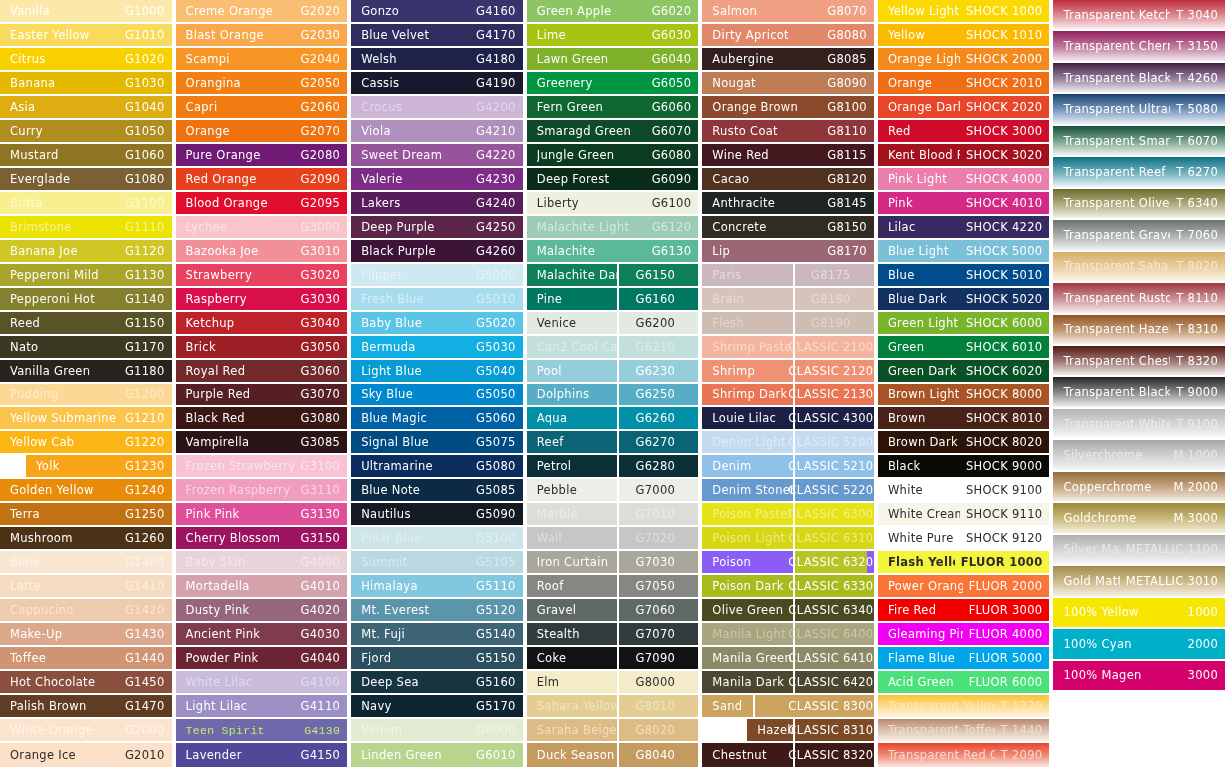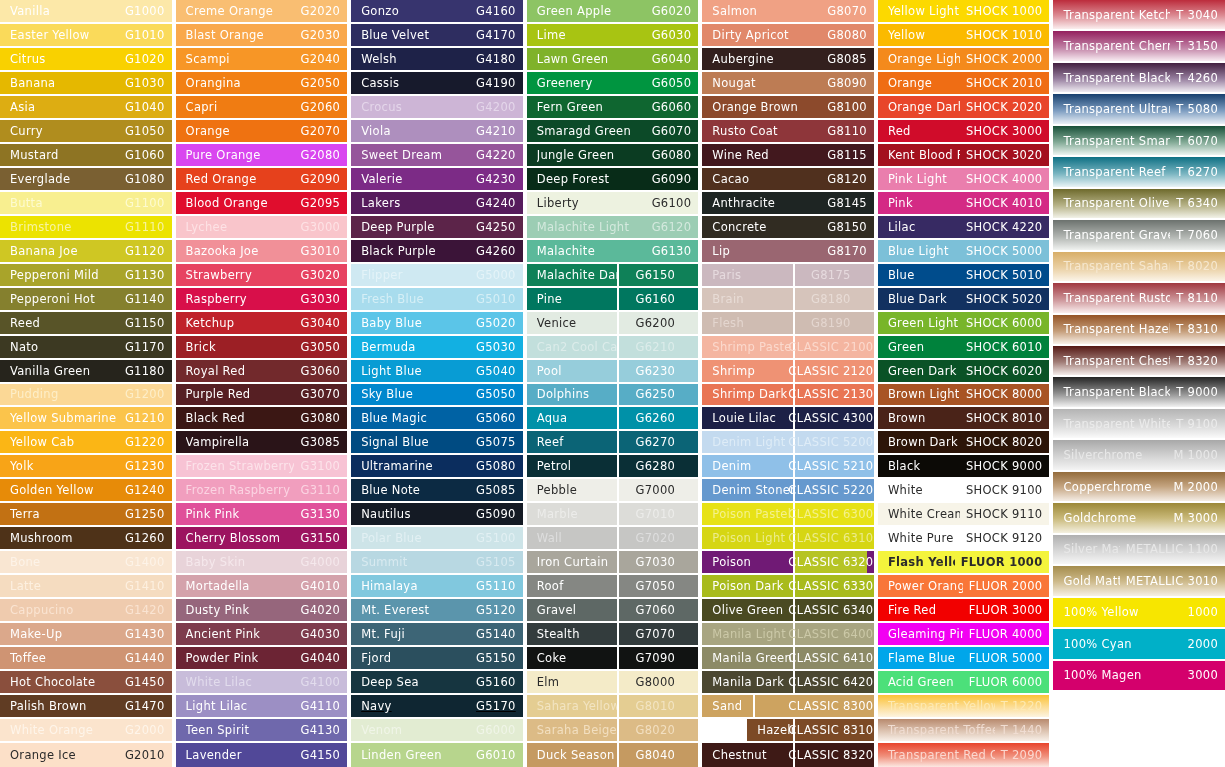--- a/index.html
+++ b/index.html
@@ -178,21 +178,21 @@
           <span class="swatch-name">Yellow Submarine</span>
           <span class="swatch-code">G1210</span>
         </div>
       </div>
       <div class="swatch-row" style="background: rgb(255, 255, 255); flex-basis: 3.125%;">
         <div class="swatch-main" style="background: rgb(251, 182, 21); color: rgb(255, 255, 255);">
           <span class="swatch-name">Yellow Cab</span>
           <span class="swatch-code">G1220</span>
         </div>
       </div>
-      <div class="swatch-row" style="background: rgb(255, 255, 255); flex-basis: 3.125%;">
+      <div class="swatch-row" style="background: rgb(255, 255, 255); flex-basis: 3.125%; padding-left: 26px;">
         <div class="swatch-main" style="background: rgb(248, 164, 23); color: rgb(255, 255, 255);">
           <span class="swatch-name">Yolk</span>
           <span class="swatch-code">G1230</span>
         </div>
       </div>
       <div class="swatch-row" style="background: rgb(255, 255, 255); flex-basis: 3.125%;">
         <div class="swatch-main" style="background: rgb(231, 139, 8); color: rgb(255, 255, 255);">
           <span class="swatch-name">Golden Yellow</span>
           <span class="swatch-code">G1240</span>
         </div>
@@ -296,21 +296,21 @@
           <span class="swatch-code">G2060</span>
         </div>
       </div>
       <div class="swatch-row" style="background: rgb(255, 255, 255); flex-basis: 3.125%;">
         <div class="swatch-main" style="background: rgb(239, 114, 17); color: rgb(255, 255, 255);">
           <span class="swatch-name">Orange</span>
           <span class="swatch-code">G2070</span>
         </div>
       </div>
       <div class="swatch-row" style="background: rgb(255, 255, 255); flex-basis: 3.125%;">
-        <div class="swatch-main" style="background: #d946ef; color: rgb(255, 255, 255); align-items: center;">
+        <div class="swatch-main" style="background: #701a75; color: rgb(255, 255, 255); align-items: center;">
           <span class="swatch-name">Pure Orange</span>
           <span class="swatch-code">G2080</span>
         </div>
       </div>
       <div class="swatch-row" style="background: rgb(255, 255, 255); flex-basis: 3.125%;">
         <div class="swatch-main" style="background: rgb(230, 65, 28); color: rgb(255, 255, 255);">
           <span class="swatch-name">Red Orange</span>
           <span class="swatch-code">G2090</span>
         </div>
       </div>
@@ -440,21 +440,21 @@
           <span class="swatch-code">G4100</span>
         </div>
       </div>
       <div class="swatch-row" style="background: rgb(255, 255, 255); flex-basis: 3.125%;">
         <div class="swatch-main" style="background: rgb(156, 143, 196); color: rgb(255, 255, 255);">
           <span class="swatch-name">Light Lilac</span>
           <span class="swatch-code">G4110</span>
         </div>
       </div>
       <div class="swatch-row" style="background: rgb(255, 255, 255); flex-basis: 3.125%;">
-        <div class="swatch-main" style="background: rgb(111, 104, 172); color: #ffffff;">
+        <div class="swatch-main" style="background: rgb(111, 104, 172); color: #bef264; font-family: Liberation Mono, monospace;">
           <span class="swatch-name">Teen Spirit</span>
           <span class="swatch-code">G4130</span>
         </div>
       </div>
       <div class="swatch-row" style="background: rgb(255, 255, 255); flex-basis: 3.125%;">
         <div class="swatch-main" style="background: rgb(81, 72, 152); color: rgb(255, 255, 255);">
           <span class="swatch-name">Lavender</span>
           <span class="swatch-code">G4150</span>
         </div>
       </div>
@@ -628,21 +628,21 @@
           <span class="swatch-name">Fjord</span>
           <span class="swatch-code">G5150</span>
         </div>
       </div>
       <div class="swatch-row" style="background: rgb(255, 255, 255); flex-basis: 3.125%;">
         <div class="swatch-main" style="background: rgb(22, 53, 64); color: rgb(255, 255, 255);">
           <span class="swatch-name">Deep Sea</span>
           <span class="swatch-code">G5160</span>
         </div>
       </div>
-      <div class="swatch-row" style="background: rgb(255, 255, 255); flex-basis: 3.125%; text-decoration: underline;">
+      <div class="swatch-row" style="background: rgb(255, 255, 255); flex-basis: 3.125%;">
         <div class="swatch-main" style="background: rgb(15, 38, 50); color: rgb(255, 255, 255);">
           <span class="swatch-name">Navy</span>
           <span class="swatch-code">G5170</span>
         </div>
       </div>
       <div class="swatch-row" style="background: rgb(255, 255, 255); flex-basis: 3.125%;">
         <div class="swatch-main" style="background: rgb(226, 236, 210); color: rgb(240, 245, 232);">
           <span class="swatch-name">Venom</span>
           <span class="swatch-code">G6000</span>
         </div>
@@ -983,21 +983,21 @@
           <span class="swatch-code boxed" style="background: rgb(231, 226, 22); color: rgb(244, 241, 140);">CLASSIC 6300</span>
         </div>
       </div>
       <div class="swatch-row" style="background: rgb(255, 255, 255); flex-basis: 3.125%;">
         <div class="swatch-main" style="background: rgb(214, 214, 19); color: rgb(236, 236, 140);">
           <span class="swatch-name">Poison Light</span>
           <span class="swatch-code boxed" style="background: rgb(214, 214, 19); color: rgb(236, 236, 140);">CLASSIC 6310</span>
         </div>
       </div>
       <div class="swatch-row" style="background: rgb(255, 255, 255); flex-basis: 3.125%;">
-        <div class="swatch-main" style="background: #701a75; color: rgb(255, 255, 255);">
+        <div class="swatch-main" style="background: #8b5cf6; color: rgb(255, 255, 255);">
           <span class="swatch-name">Poison</span>
           <span class="swatch-code boxed" style="background: rgb(182, 196, 36); color: rgb(255, 255, 255);">CLASSIC 6320</span>
         </div>
       </div>
       <div class="swatch-row" style="background: rgb(255, 255, 255); flex-basis: 3.125%;">
         <div class="swatch-main" style="background: rgb(168, 187, 28); color: rgb(255, 255, 255);">
           <span class="swatch-name">Poison Dark</span>
           <span class="swatch-code boxed" style="background: rgb(168, 187, 28); color: rgb(255, 255, 255);">CLASSIC 6330</span>
         </div>
       </div>

